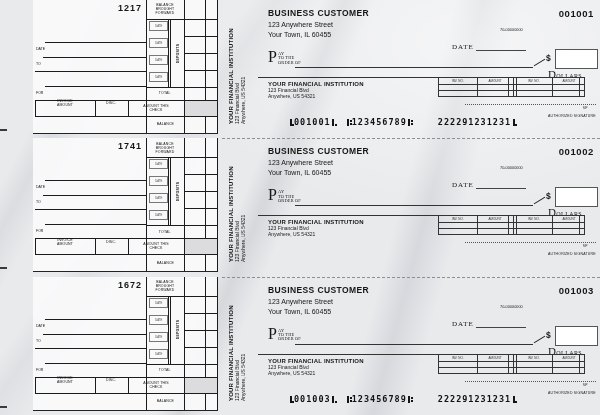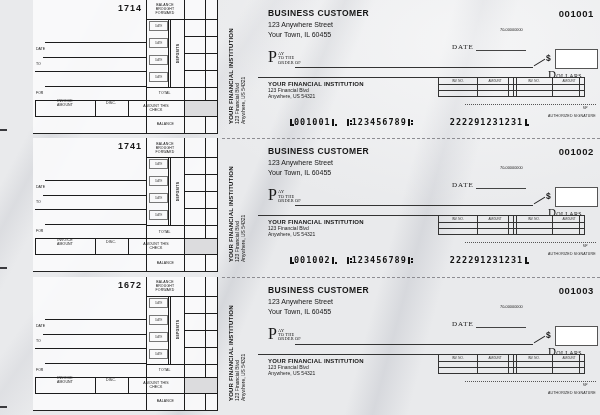--- a/index.html
+++ b/index.html
@@ -63,35 +63,35 @@
   .ivl{position:absolute;top:0;bottom:0;width:1px;background:#333;}
   .ihl{position:absolute;left:0;right:0;height:1px;background:#333;}
   .sig-line{position:absolute;left:465px;top:104px;width:131px;border-top:1px dotted #555;}
   .mp{position:absolute;left:583px;top:97px;}
   .mp>span{display:inline-block;font-size:6px;transform:scale(.5);transform-origin:0 0;color:#333;white-space:nowrap;}
   .auth-sig{position:absolute;left:490px;top:106px;width:106px;text-align:right;}
   .auth-sig>span{display:inline-block;font-size:7px;transform:scale(.5);transform-origin:100% 0;white-space:nowrap;color:#222;letter-spacing:.4px;}
   .micr{position:absolute;left:288px;top:117px;font-family:"DejaVu Sans Mono",monospace;font-size:8.5px;font-weight:bold;letter-spacing:1px;color:#111;white-space:nowrap;}
   .micr .grp{display:inline-block;}
   .micr .g2{margin-left:9px;}
-  .micr .g3{margin-left:37px;}
+  .micr .g3{margin-left:25px;}
   .msym{display:inline-block;width:2px;height:7px;background:#141414;margin:0 2.5px 0 1.5px;position:relative;vertical-align:-1px;}
   .msym.t::after{content:"";position:absolute;left:2.5px;top:1px;width:2px;height:2px;background:#141414;box-shadow:0 3px 0 #141414;}
   .msym.o::after{content:"";position:absolute;left:2.5px;bottom:0;width:2px;height:2px;background:#141414;}
 </style>
 </head>
 <body>
 
 <div id="sheet">
 <div class="check">
 
   <div class="edge-tick"></div>
 
   <div class="stub-paper"></div>
-  <div class="stub-number">1714</div>
+  <div class="stub-number">1217</div>
 
   <div class="vl" style="left:146px;top:0;height:133px;"></div>
   <div class="vl" style="left:184px;top:0;height:133px;"></div>
   <div class="vl" style="left:205px;top:0;height:133px;"></div>
   <div class="vl" style="left:217px;top:0;height:133px;"></div>
 
   <div class="hl" style="left:146px;top:19px;width:72px;"></div>
   <div class="hl" style="left:184px;top:36px;width:34px;"></div>
   <div class="hl" style="left:184px;top:53px;width:34px;"></div>
   <div class="hl" style="left:184px;top:70px;width:34px;"></div>
@@ -361,23 +361,20 @@
         </div>
     <div class="h" style="left:113px;width:33px;">
           <span>AMOUNT</span>
         </div>
   </div>
 
   <div class="sig-line"></div>
   <div class="mp"><span>MP</span></div>
   <div class="auth-sig"><span>AUTHORIZED SIGNATURE</span></div>
 
-  <div class="micr">
-    <span class="grp"><span class="msym o"></span><span>001002</span><span class="msym o"></span></span><span class="grp g2"><span class="msym t"></span><span>123456789</span><span class="msym t"></span></span><span class="grp g3"><span>222291231231</span><span class="msym o"></span></span>
-  </div>
 </div>
 
 <div class="check">
   <div class="perf-line"></div>
   <div class="edge-tick"></div>
 
   <div class="stub-paper"></div>
   <div class="stub-number">1672</div>
 
   <div class="vl" style="left:146px;top:0;height:133px;"></div>
@@ -508,14 +505,17 @@
         </div>
     <div class="h" style="left:113px;width:33px;">
           <span>AMOUNT</span>
         </div>
   </div>
 
   <div class="sig-line"></div>
   <div class="mp"><span>MP</span></div>
   <div class="auth-sig"><span>AUTHORIZED SIGNATURE</span></div>
 
+  <div class="micr">
+    <span class="grp"><span class="msym o"></span><span>001003</span><span class="msym o"></span></span><span class="grp g2"><span class="msym t"></span><span>123456789</span><span class="msym t"></span></span><span class="grp g3"><span>222291231231</span><span class="msym o"></span></span>
+  </div>
 </div>
 </div>
 
 </body></html>

